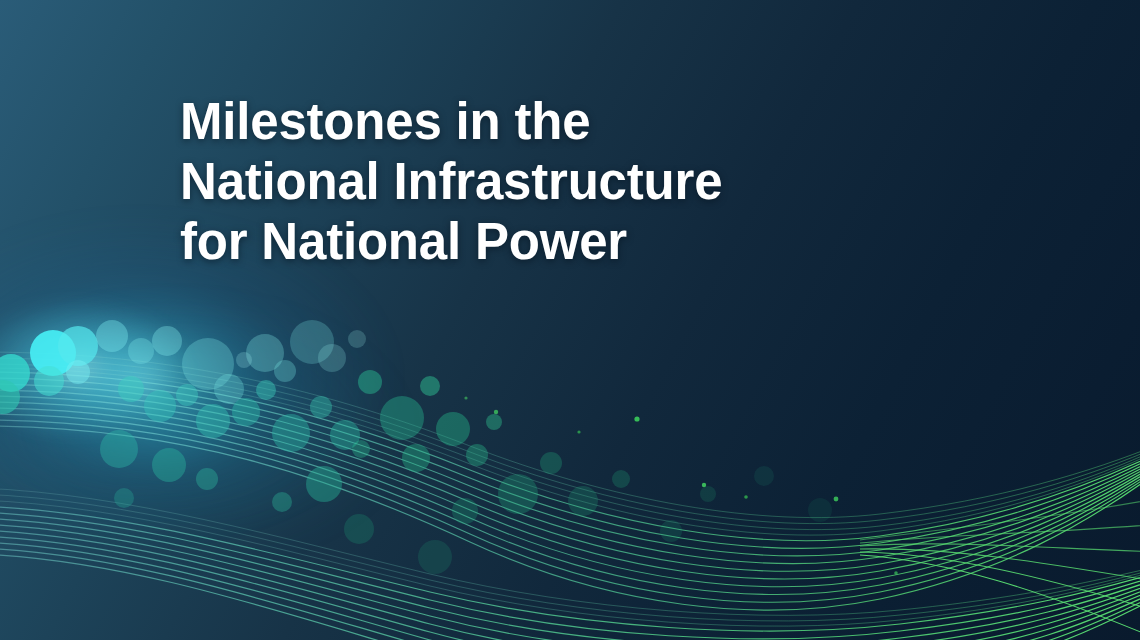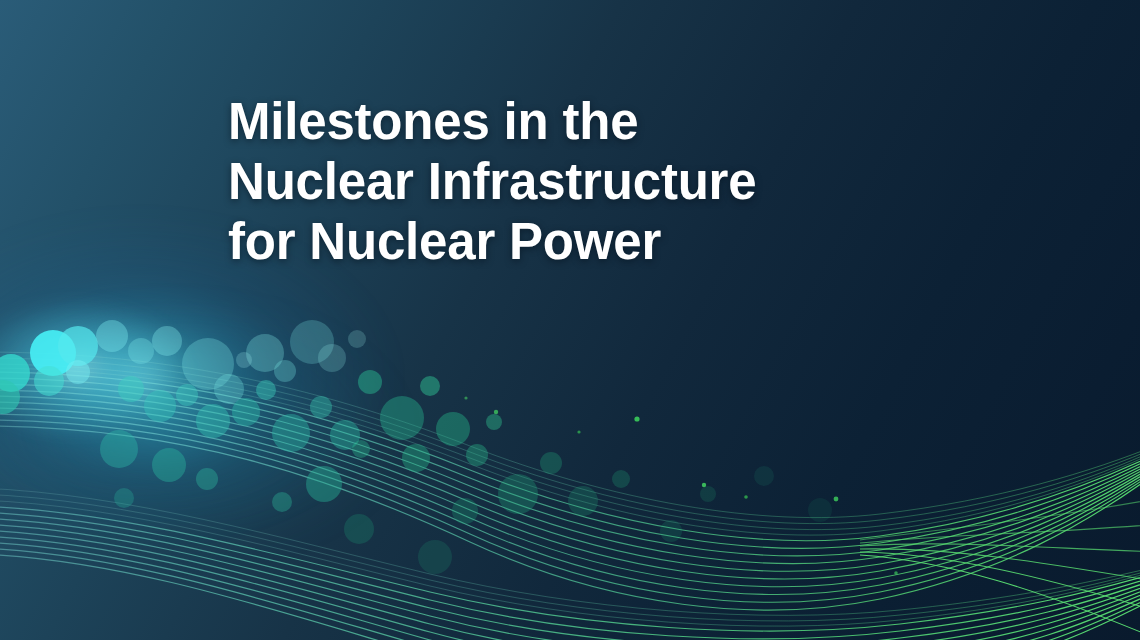--- a/index.html
+++ b/index.html
@@ -111,21 +111,20 @@
     width: 600px;
   }
   .title-line {
     color: #ffffff;
     font-size: 51px;
     font-weight: bold;
     line-height: 60px;
     letter-spacing: -0.2px;
     white-space: nowrap;
     text-shadow: 0 2px 7px rgba(3,14,26,0.55);
-    margin-left: 48px;
   }
 </style>
 </head>
 <body>
 
 <div id="slide">
 
   <div class="bg-base"></div>
   <div class="wash-teal"></div>
   <div class="glow-cyan"></div>
@@ -273,17 +272,17 @@
     <span style="left:754px; top:466px; width:20px; height:20px; background:rgba(28,152,112,0.14);"></span>
     <span style="left:808px; top:498px; width:24px; height:24px; background:rgba(26,146,110,0.12);"></span>
 
     <span style="left:318px; top:344px; width:28px; height:28px; background:rgba(150,240,236,0.22);"></span>
     <span style="left:348px; top:330px; width:18px; height:18px; background:rgba(160,244,240,0.20);"></span>
     <span style="left:236px; top:352px; width:16px; height:16px; background:rgba(170,246,244,0.22);"></span>
   </div>
 
   <div class="title-block">
     <div class="title-line">Milestones in the</div>
-    <div class="title-line">Nuclear Infrastructure</div>
-    <div class="title-line">for Nuclear Power</div>
+    <div class="title-line">National Infrastructure</div>
+    <div class="title-line">for National Power</div>
   </div>
 
 </div>
 
 </body></html>

